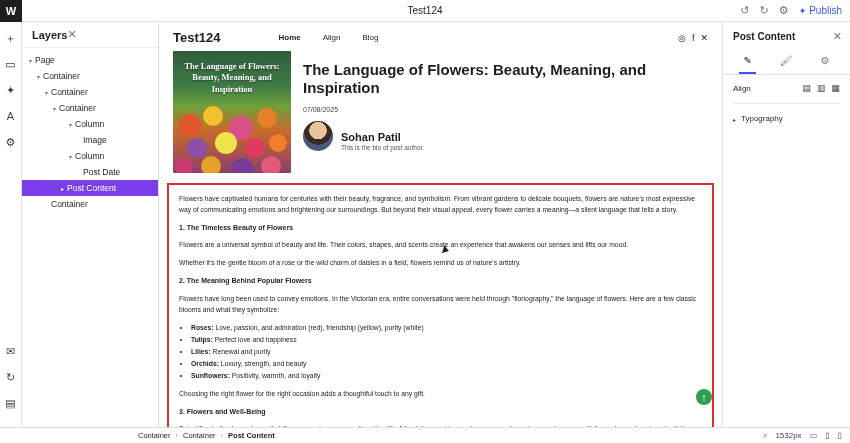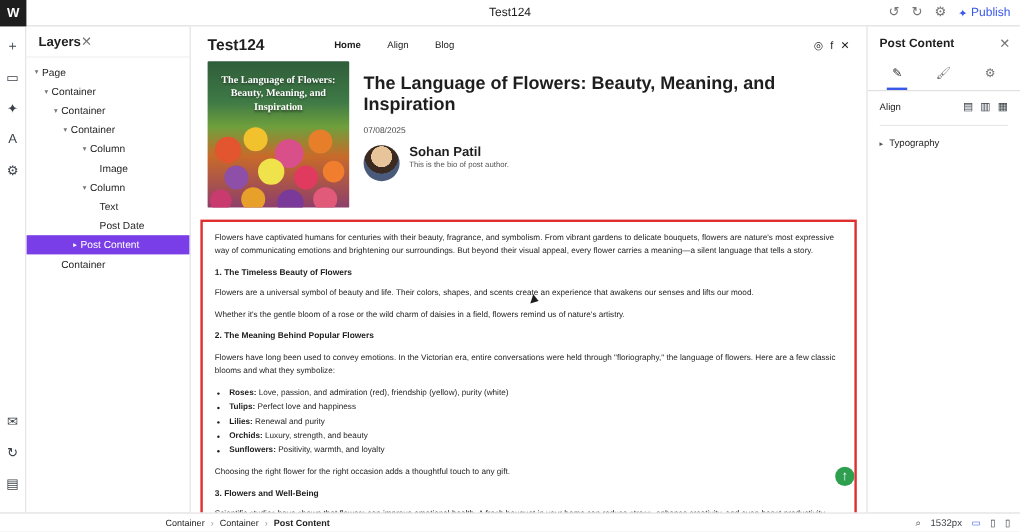--- a/index.html
+++ b/index.html
@@ -106,21 +106,21 @@
     line-height: 1.35; font-weight: bold; text-shadow: 0 1px 2px rgba(0,0,0,.5);
   }
   .flowers { position: absolute; inset: 40% 0 0 0; }
   .fl { position: absolute; border-radius: 50%; }
   .hero-right { flex: 1 1 auto; min-width: 0; padding-top: 10px; }
   .post-title {
     font-size: 15px; line-height: 1.22; font-weight: bold; color: #1e1e1e;
     font-family: "Liberation Sans", sans-serif;
   }
   .post-date { font-size: 7px; color: #444; margin-top: 8px; }
-  .author-row { display: flex; align-items: flex-start; gap: 8px; margin-top: 8px; }
+  .author-row { display: flex; align-items: flex-end; gap: 8px; margin-top: 8px; }
   .avatar {
     width: 30px; height: 30px; border-radius: 50%; flex: 0 0 30px;
     background: radial-gradient(circle at 50% 32%, #e8c49a 0 34%, #3a2a22 35% 55%, #4a5a7a 56% 100%);
   }
   .author-name { font-size: 11px; font-weight: bold; color: #1e1e1e; }
   .author-bio { font-size: 6.5px; color: #555; margin-top: 1px; }
 
   .content-block {
     margin: 10px 8px 0 8px; border: 2px solid #e02d2d; padding: 8px 10px 10px 10px;
     font-size: 6.8px; line-height: 1.62; color: #1e1e1e;
@@ -255,24 +255,20 @@
             <span class="tri">▾</span>
             <span>Column</span>
           </div>
           <div class="tree-item" style="padding-left: 52px;">
             <span class="tri empty">▾</span>
             <span>Image</span>
           </div>
           <div class="tree-item" style="padding-left: 44px;">
             <span class="tri">▾</span>
             <span>Column</span>
-          </div>
-          <div class="tree-item" style="padding-left: 52px;">
-            <span class="tri empty">▾</span>
-            <span>Text</span>
           </div>
           <div class="tree-item" style="padding-left: 52px;">
             <span class="tri empty">▾</span>
             <span>Post Date</span>
           </div>
           <div class="tree-item selected" style="padding-left: 36px;">
             <span class="tri">▸</span>
             <span>Post Content</span>
           </div>
           <div class="tree-item" style="padding-left: 20px;">

